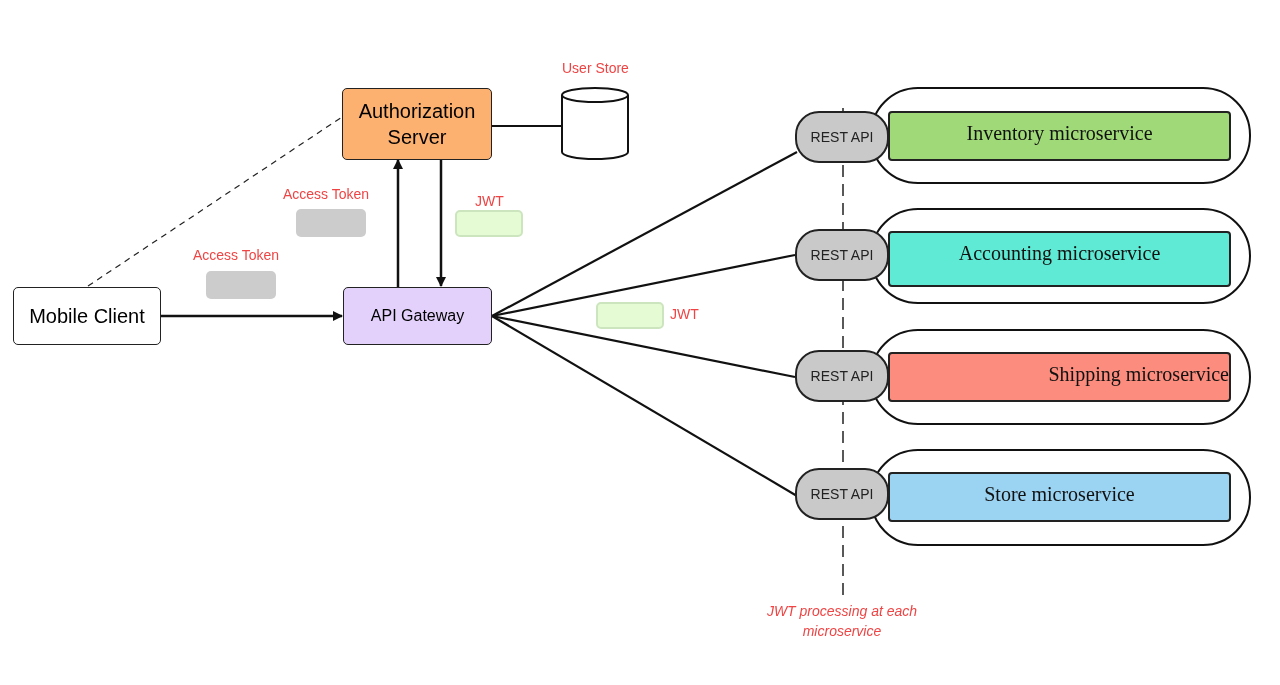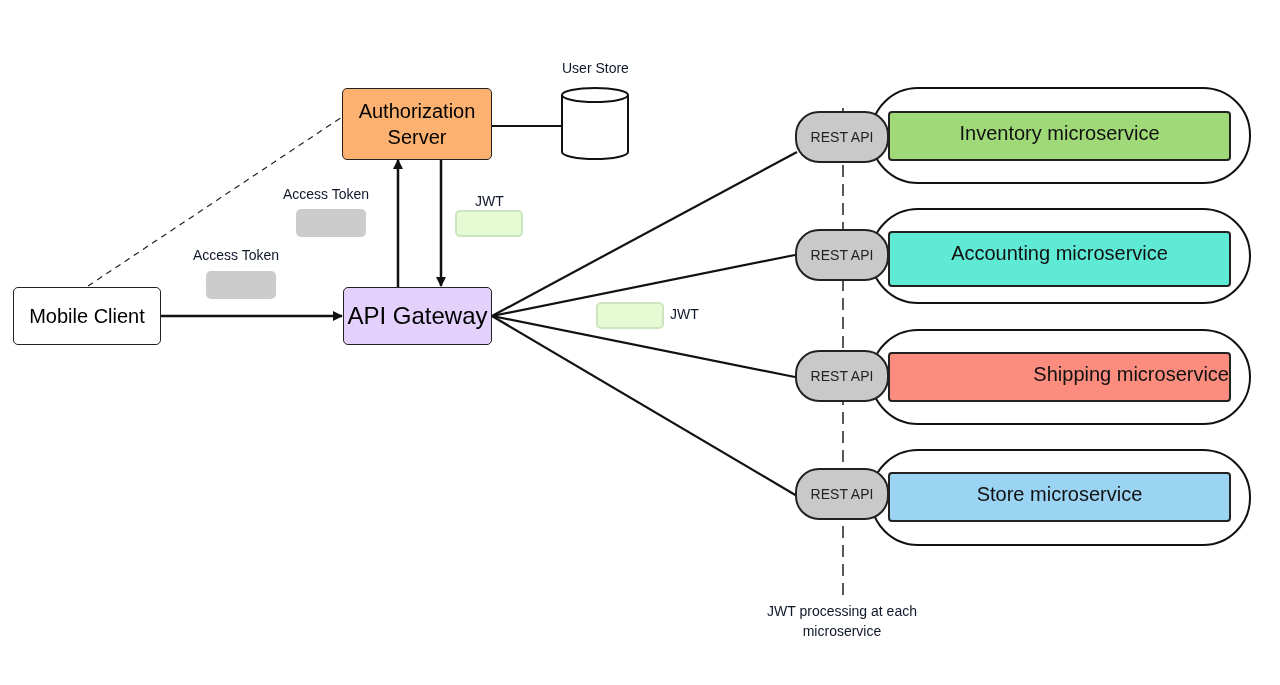--- a/index.html
+++ b/index.html
@@ -1,23 +1,23 @@
 <!DOCTYPE html>
 <html><head>
 <meta charset="utf-8">
 <style>
   html,body{margin:0;padding:0;background:#fff;}
   body{width:1280px;height:685px;position:relative;overflow:hidden;font-family:"Liberation Sans",sans-serif;}
   svg{position:absolute;left:0;top:0;}
   .box{position:absolute;box-sizing:border-box;border:1.5px solid #222;border-radius:5px;display:flex;align-items:center;justify-content:center;text-align:center;color:#000000;}
-  .lbl{position:absolute;font-size:14px;color:#0f172a;white-space:nowrap;}
+  .lbl{position:absolute;font-size:14px;color:#ef4444;white-space:nowrap;}
   .token{position:absolute;box-sizing:border-box;border-radius:5px;}
   .pill{position:absolute;box-sizing:border-box;border:2px solid #222;border-radius:24px;background:#c9c9c9;display:flex;align-items:center;justify-content:center;font-size:14px;color:#222;}
   .outer{position:absolute;box-sizing:border-box;border:2px solid #111;border-radius:48px;background:#fff;}
-  .svc{position:absolute;box-sizing:border-box;border:2px solid #222;border-radius:4px;font-size:20px;color:#111;text-align:center;padding-top:9px;}
+  .svc{position:absolute;box-sizing:border-box;border:2px solid #222;border-radius:4px;font-size:20px;color:#111;text-align:center;padding-top:9px;font-family:Liberation Serif, serif;}
 </style>
 </head>
 <body>
 
 <svg width="1280" height="685">
   <defs>
     <marker id="arr" markerWidth="10" markerHeight="10" refX="9" refY="5" orient="auto" markerUnits="userSpaceOnUse">
       <path d="M0,0 L10,5 L0,10 z" fill="#111"></path>
     </marker>
   </defs>
@@ -39,21 +39,21 @@
 <div class="lbl" style="left:562px;top:60px;">User Store</div>
 
 <div class="box" style="left:342px;top:88px;width:150px;height:72px;background:#fdb170;font-size:20px;line-height:26px;padding:0 10px;">
   <span>Authorization Server</span>
 </div>
 
 <div class="box" style="left:13px;top:287px;width:148px;height:58px;background:#fff;font-size:20px;">
   <span>Mobile Client</span>
 </div>
 
-<div class="box" style="left:343px;top:287px;width:149px;height:58px;background:#e3d1fb;font-size:24px;">
+<div class="box" style="left:343px;top:287px;width:149px;height:58px;background:#e3d1fb;font-size:16px;">
   <span>API Gateway</span>
 </div>
 
 <div class="lbl" style="left:283px;top:186px;">Access Token</div>
 <div class="token" style="left:296px;top:209px;width:70px;height:28px;background:#cccccc;"></div>
 
 <div class="lbl" style="left:475px;top:193px;">JWT</div>
 <div class="token" style="left:455px;top:210px;width:68px;height:27px;background:#e4fbd4;border:2px solid #cde5bf;"></div>
 
 <div class="lbl" style="left:193px;top:247px;">Access Token</div>
@@ -76,13 +76,13 @@
 
 <svg width="1280" height="685" style="pointer-events:none;">
   <line x1="843" y1="108" x2="843" y2="600" stroke="#222" stroke-width="1.5" stroke-dasharray="12,7"></line>
 </svg>
 
 <div class="pill" style="left:795px;top:111px;width:94px;height:52px;">REST API</div>
 <div class="pill" style="left:795px;top:229px;width:94px;height:52px;">REST API</div>
 <div class="pill" style="left:795px;top:350px;width:94px;height:52px;">REST API</div>
 <div class="pill" style="left:795px;top:468px;width:94px;height:52px;">REST API</div>
 
-<div class="lbl" style="left:752px;top:601px;width:180px;white-space:normal;text-align:center;line-height:20px;">JWT processing at each microservice</div>
+<div class="lbl" style="left:752px;top:601px;width:180px;white-space:normal;text-align:center;line-height:20px;font-style:italic;">JWT processing at each microservice</div>
 
 </body></html>

